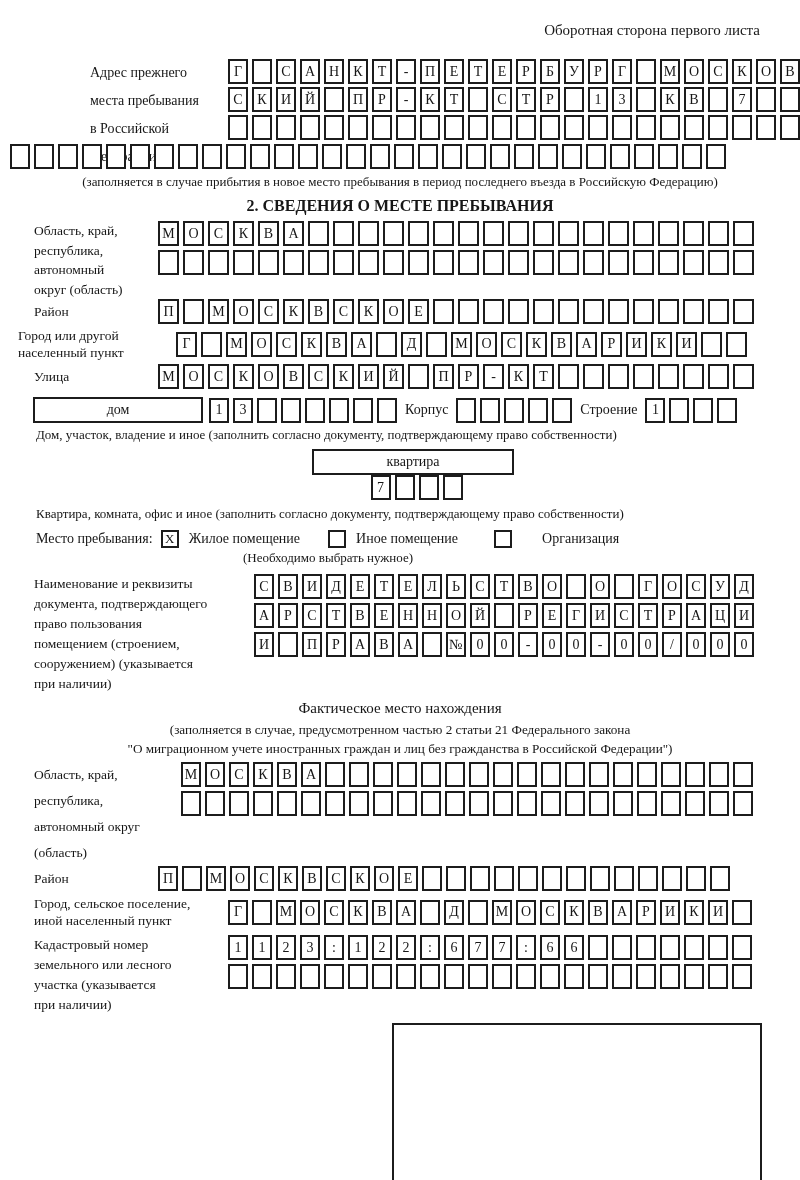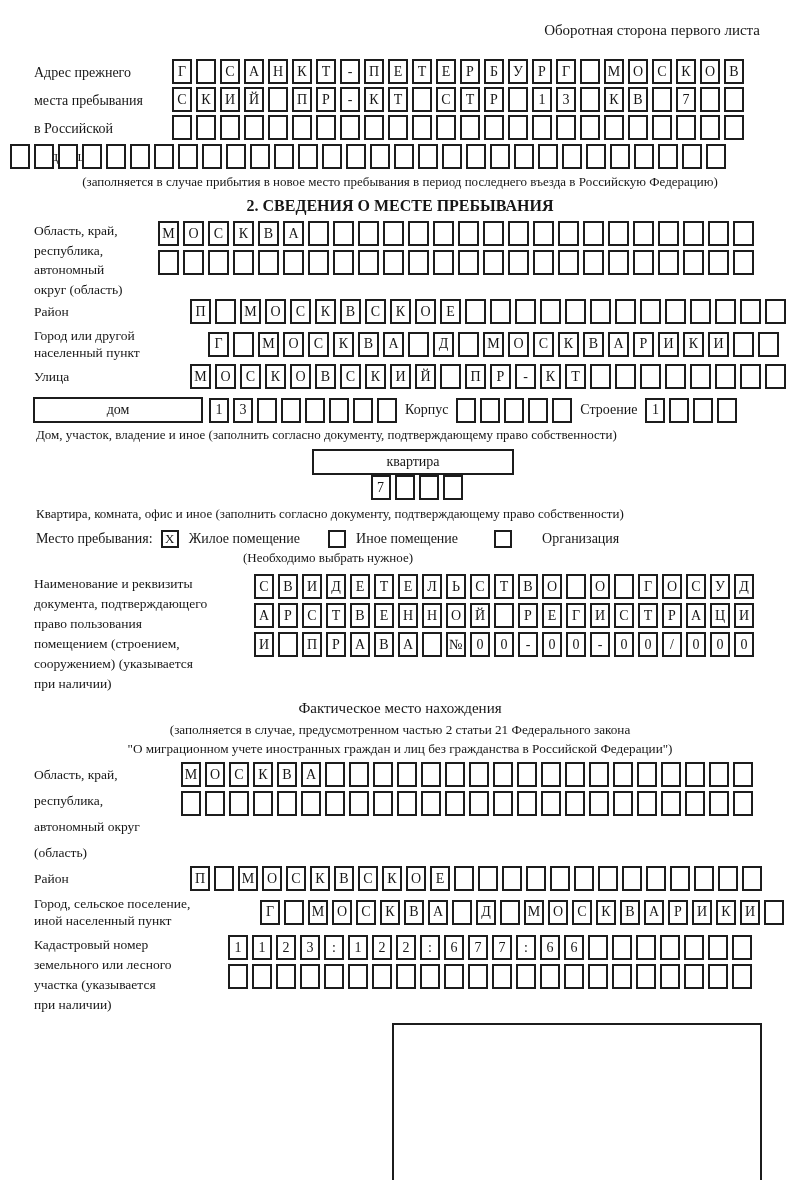--- a/index.html
+++ b/index.html
@@ -18,26 +18,26 @@
     width:20px; height:25px; box-sizing:border-box;
     border:2px solid #1c1c1c; background:#fff;
     display:flex; align-items:center; justify-content:center;
     font-size:14px; line-height:1;
   }
   .cells-wide .cell { width:21px; }
   .rows-col { display:flex; flex-direction:column; gap:3px; }
   .rows-col.g4 { gap:4px; }
 
   .flexrow { display:flex; align-items:flex-start; }
-  .flexrow.vcenter { align-items:center;gap:32px; }
+  .flexrow.vcenter { align-items:center; }
 
   .lbl { font-size:13.5px; }
   .addr-label { width:172px; padding-left:34px; box-sizing:border-box; font-size:14px; line-height:28px; }
   .label-158 { width:158px; padding-left:34px; box-sizing:border-box; line-height:19.5px; }
-  .label-176 { width:176px; padding-left:34px; box-sizing:border-box; line-height:17px; }
+  .label-176 { width:176px; padding-left:18px; box-sizing:border-box; line-height:17px; }
   .label-181 { width:181px; padding-left:34px; box-sizing:border-box; line-height:26px; }
   .label-228 { width:228px; padding-left:34px; box-sizing:border-box; line-height:17px; }
   .label-228b { width:228px; padding-left:34px; box-sizing:border-box; line-height:20px; }
   .label-254 { width:254px; padding-left:34px; box-sizing:border-box; line-height:20px; }
 
   .fullrow { margin:-27px 0 0 10px; }
   .note-center { text-align:center; font-size:13px; margin-top:5px; }
   .sec-title { text-align:center; font-weight:bold; font-size:16px; margin-top:7px; }
 
   .house-row { display:flex; align-items:center; margin:8px 0 0 33px; }
@@ -71,21 +71,21 @@
   } .mt3{margin-top:3px;} .mt4{margin-top:4px;}
   .mt6{margin-top:6px;} .mt8{margin-top:8px;}
 </style>
 </head>
 <body>
 
 <div class="page">
 
   <div class="title">Оборотная сторона первого листа</div>
 
-  <div class="flexrow" style="margin-top:20px;">
+  <div class="flexrow" style="margin-top:20px;justify-content:flex-end;">
     <div class="addr-label">
         <div>Адрес прежнего</div>
         <div>места пребывания</div>
         <div>в Российской</div>
         <div>Федерации</div>
       </div>
     <div class="rows-col">
       <div class="cells">
           <div class="cell">Г</div>
           <div class="cell"></div>

